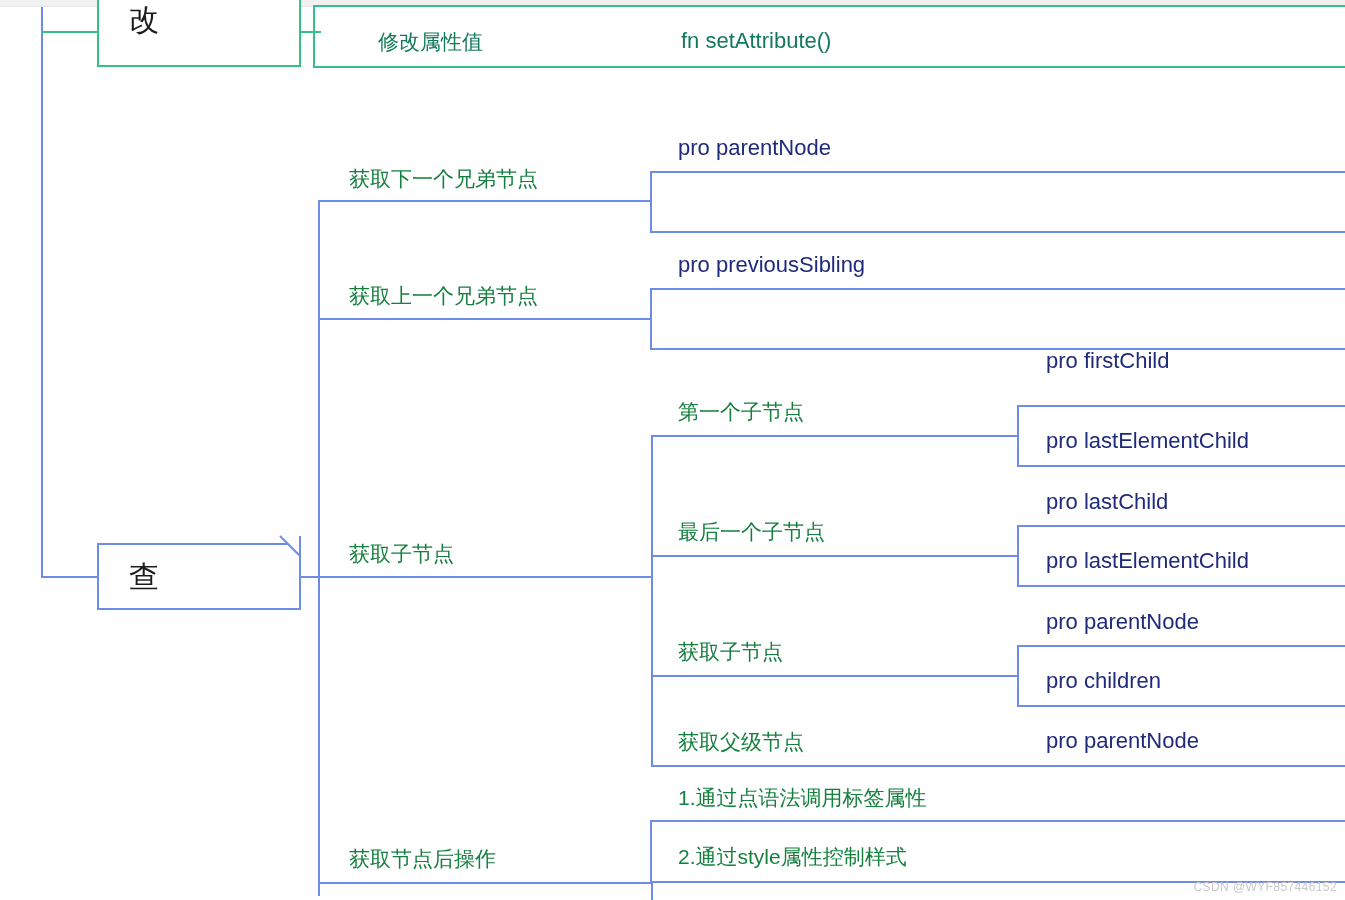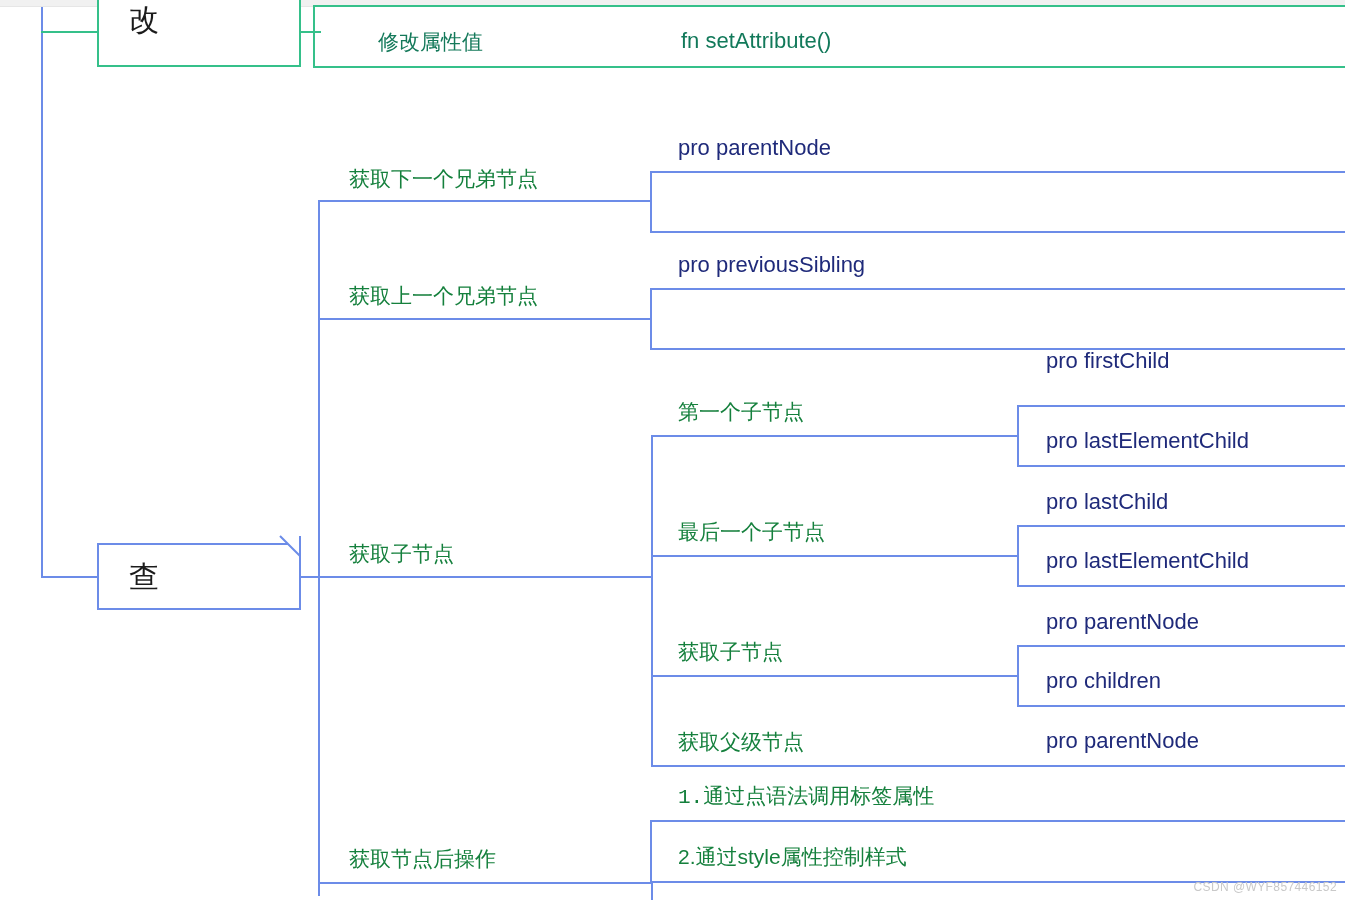--- a/index.html
+++ b/index.html
@@ -199,21 +199,21 @@
   <div class="row-label label-en" style="left:1046px; top:670px;">pro children</div>
 
   <div class="hline blue" style="left:651px; top:765px; width:694px;"></div>
   <div class="row-label label-cn" style="left:678px; top:731px;">获取父级节点</div>
   <div class="row-label label-en" style="left:1046px; top:730px;">pro parentNode</div>
 
   <div class="hline blue" style="left:318px; top:882px; width:334px;"></div>
   <div class="row-label label-cn" style="left:349px; top:848px;">获取节点后操作</div>
 
   <div class="hline blue" style="left:652px; top:820px; width:693px;"></div>
-  <div class="row-label label-cn" style="left:678px; top:787px;font-family:Liberation Mono, monospace;">1.通过点语法调用标签属性</div>
+  <div class="row-label label-cn" style="left:678px; top:787px;">1.通过点语法调用标签属性</div>
 
   <div class="open-box blue" style="left:650px; top:820px; width:695px; height:63px;"></div>
   <div class="row-label label-cn" style="left:678px; top:846px;">2.通过style属性控制样式</div>
 
   <div class="vline blue" style="left:651px; top:883px; height:17px;"></div>
 
   <div class="watermark">CSDN @WYF857446152</div>
 
 </div>
 

